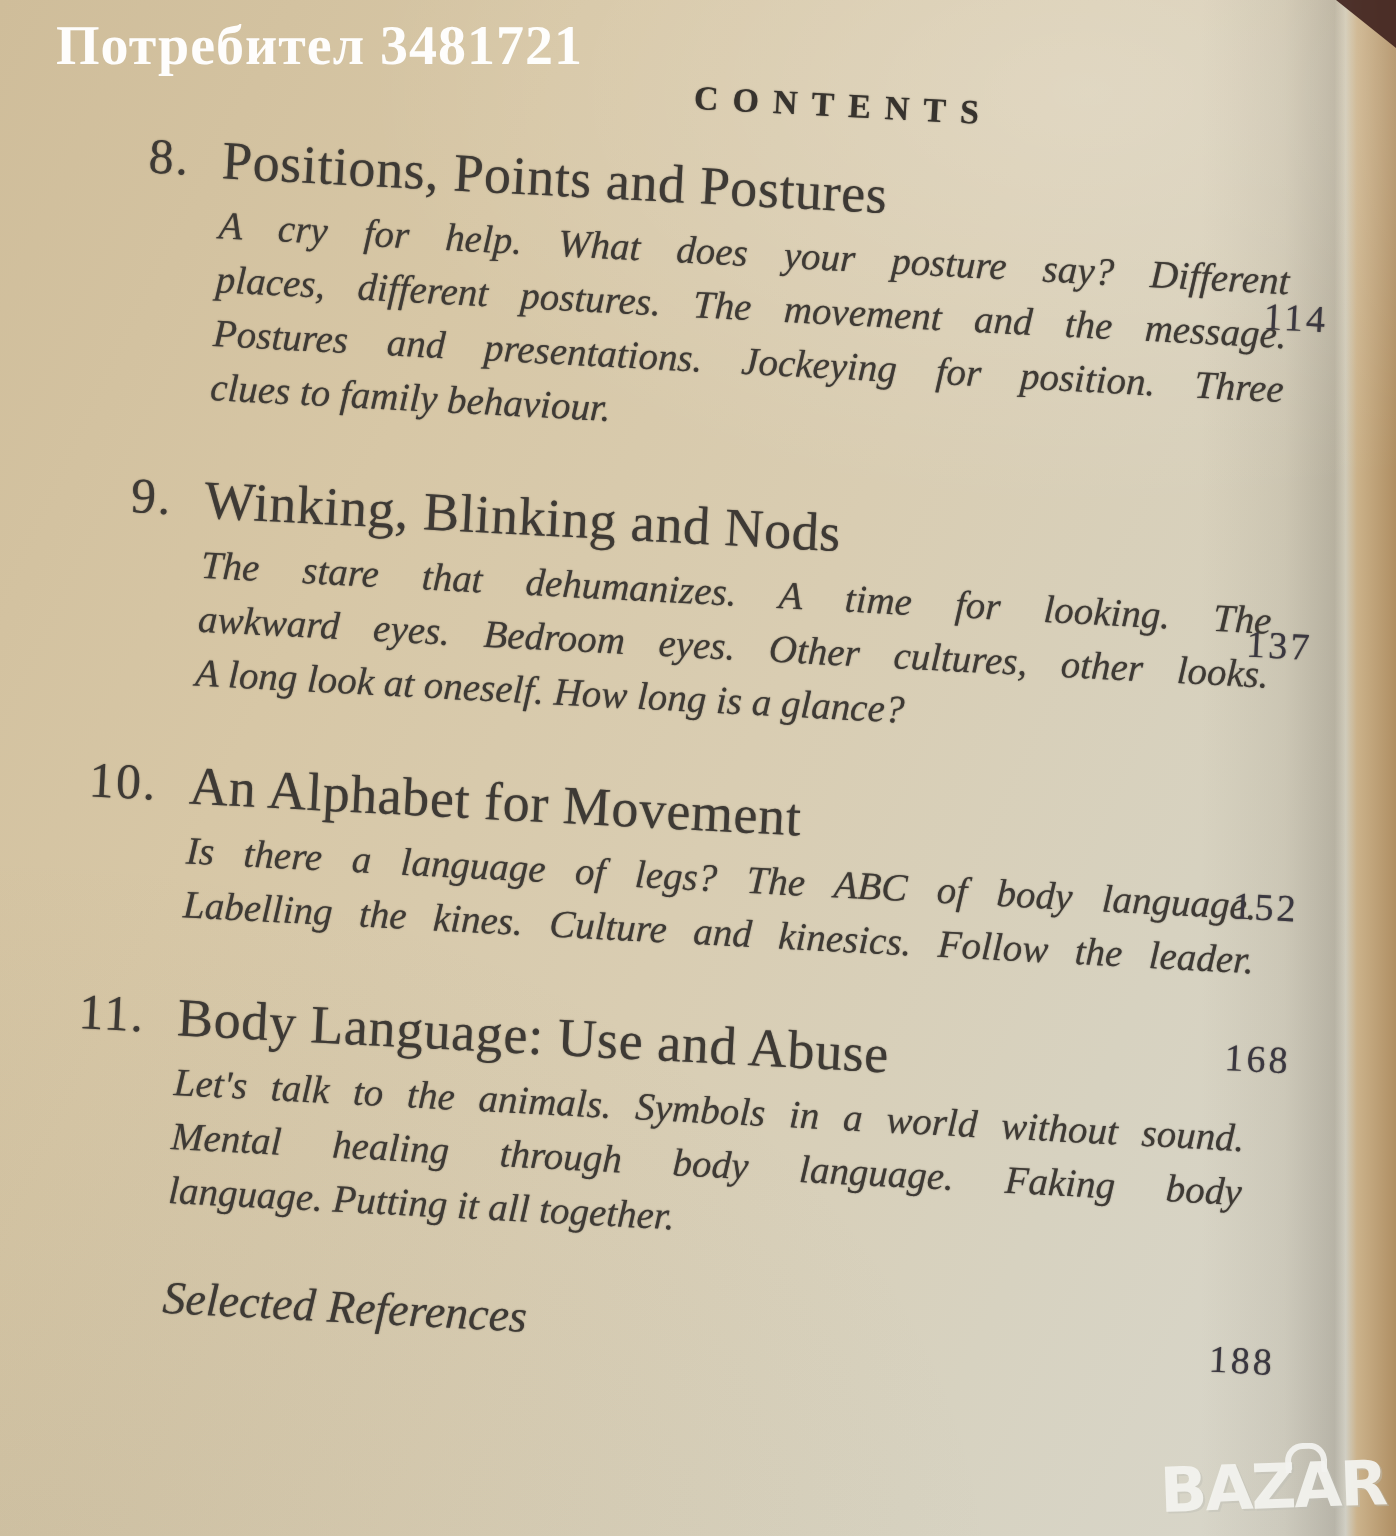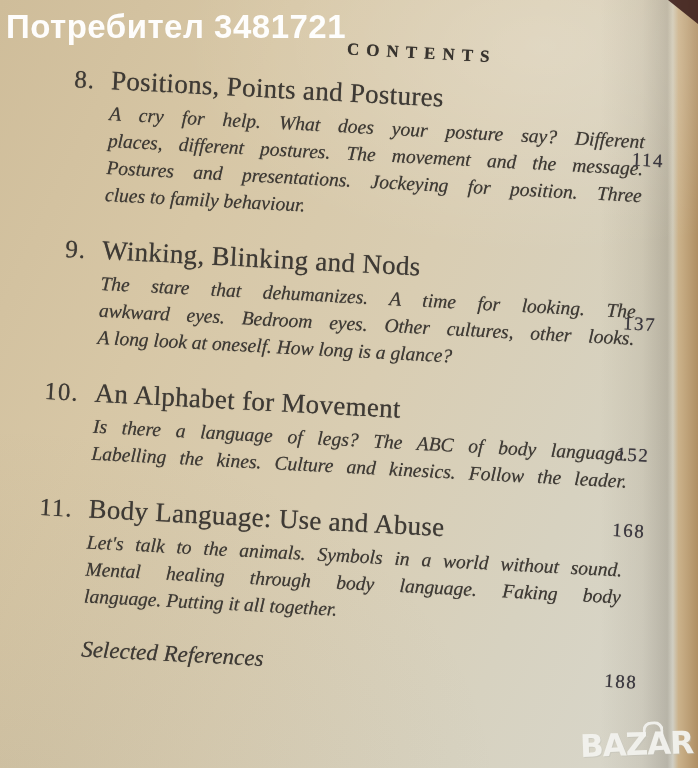--- a/index.html
+++ b/index.html
@@ -10,22 +10,22 @@
       radial-gradient(ellipse 700px 520px at 0% 104%, rgba(110,105,85,0.10), transparent 72%),
       linear-gradient(90deg, rgba(0,0,0,0) 86%, rgba(104,92,70,0.10) 92%, rgba(70,60,45,0.22) 95.6%, rgba(70,60,45,0.05) 96.4%, rgba(201,172,128,0.85) 97.2%, rgba(173,139,94,0.95) 100%),
       linear-gradient(115deg, #cfbd9a 0%, #d7c7a6 28%, #d9cdb2 52%, #d7d2c0 76%, #d8d7cd 100%);
     font-family:"Liberation Serif", serif;
   }
   .cover-corner{
     position:absolute;top:0;right:0;width:30px;height:24px;
     background:#41241f;clip-path:polygon(100% 0,0 0,100% 100%);opacity:.92;
   }
   .watermark{
-    position:absolute;top:8px;left:6px;
-    font-family:Liberation Sans, sans-serif;font-weight:700;font-size:33px;
+    position:absolute;top:8px;left:28px;
+    font-family:Liberation Serif, serif;font-weight:700;font-size:28px;
     color:rgba(255,255,255,0.97);letter-spacing:.5px;white-space:nowrap;
   }
   .page-content{
     position:absolute;top:24px;left:52px;width:600px;
     transform:rotate(3deg);transform-origin:0 0;
     color:#3e3a35;
     text-shadow:0 0 .7px rgba(62,57,50,0.75);
   }
   .contents-header{
     margin:0 0 16px 296px;

